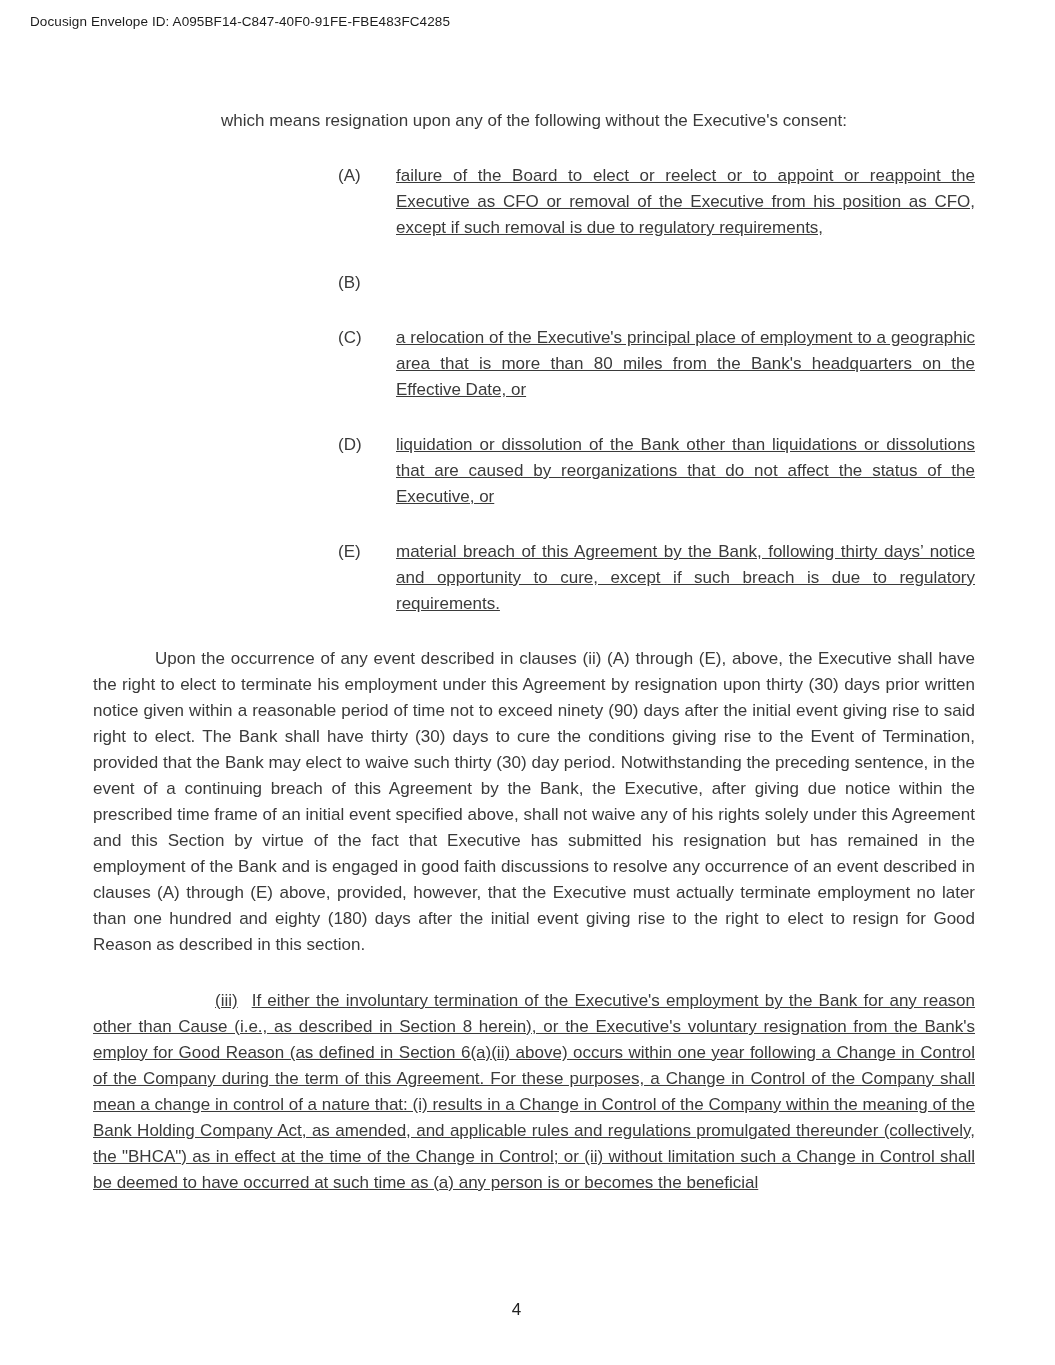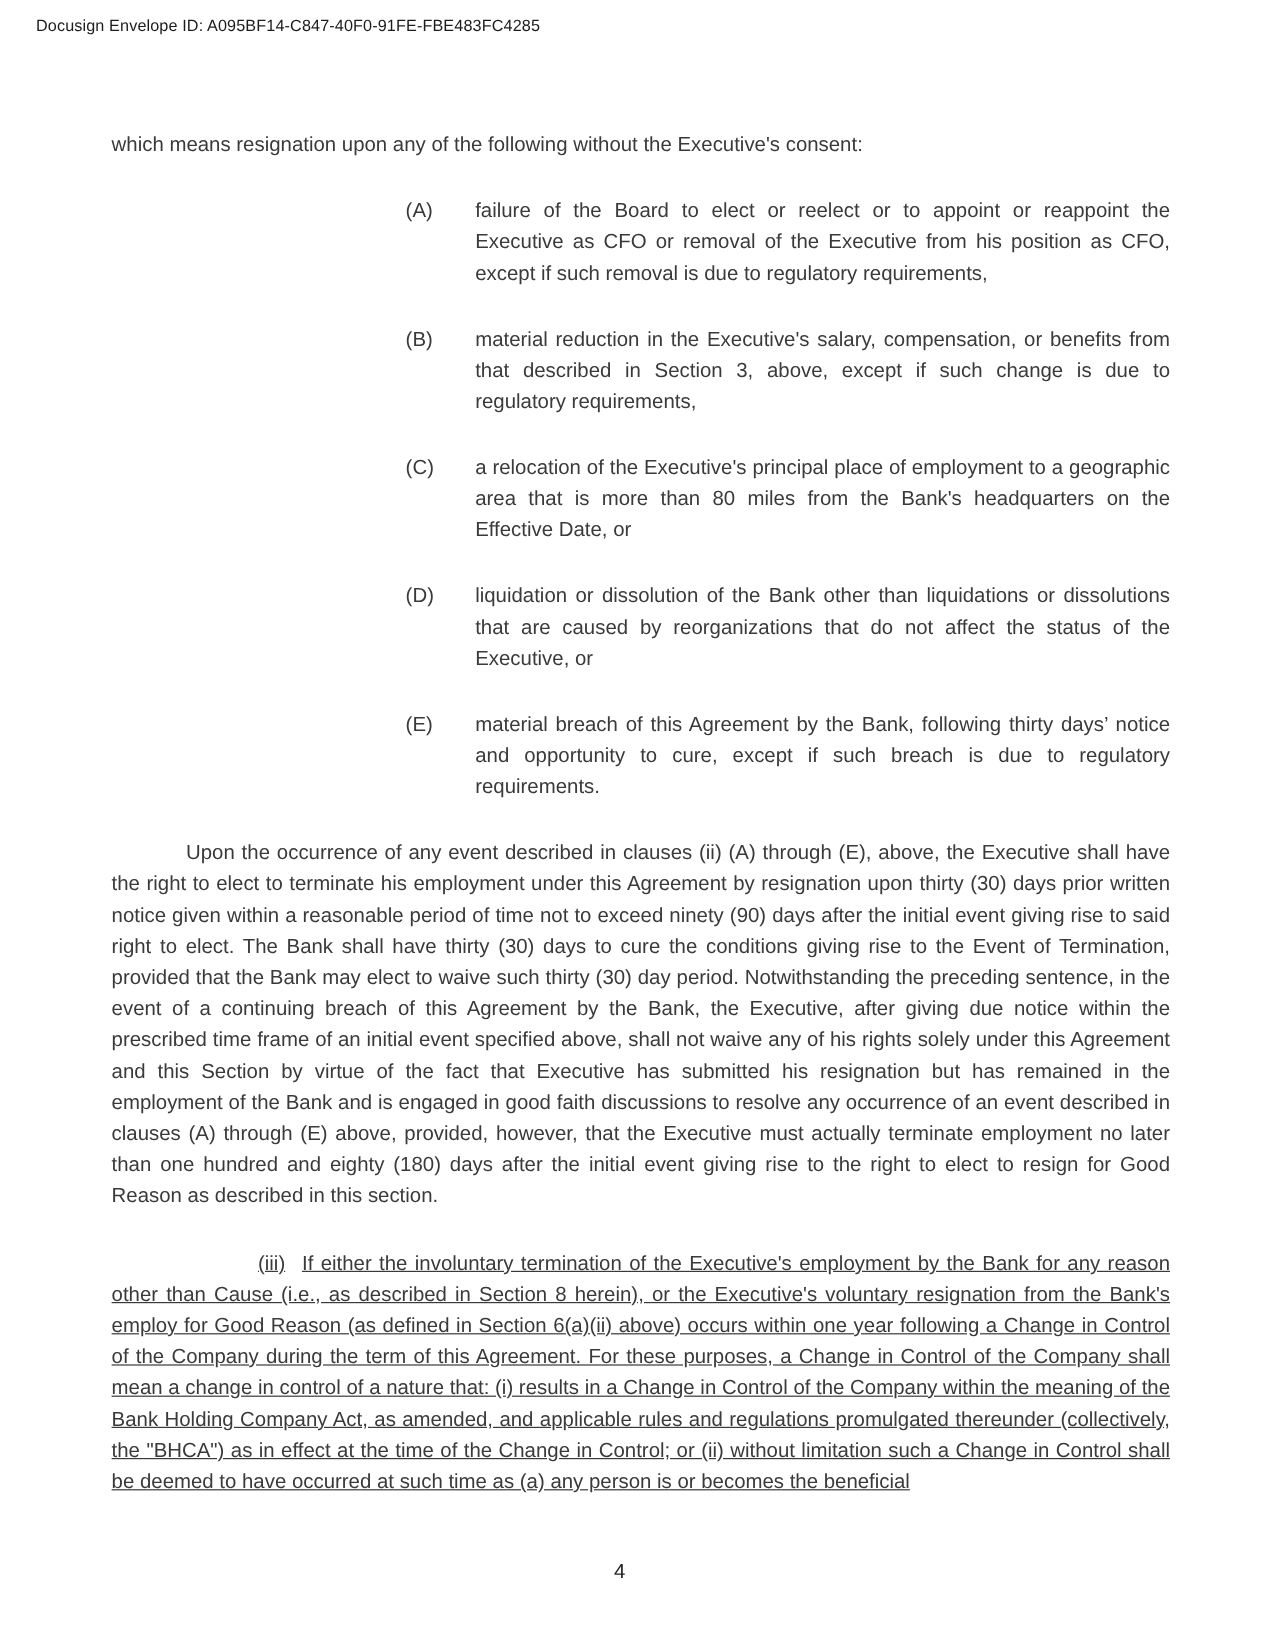--- a/index.html
+++ b/index.html
@@ -30,38 +30,39 @@
     left: 93px;
     top: 108px;
     width: 882px;
     font-size: 17px;
     line-height: 26px;
     color: #3a3a3a;
   }
 
   .intro {
     margin-bottom: 29px;
-    text-align: left;
+    text-align: center;
   }
 
   .clause {
     display: flex;
     margin-bottom: 29px;
   }
 
   .clause-label {
     margin-left: 245px;
     width: 58px;
     flex: 0 0 58px;
   }
 
   .clause-text {
     width: 579px;
     flex: 0 0 579px;
     text-align: justify;
+    text-decoration: underline;
   }
 
   .para-upon {
     margin-top: 4px;
     text-align: justify;
     text-indent: 62px;
     margin-bottom: 30px;
   }
 
   .para-iii {
@@ -95,21 +96,20 @@
 
     <p class="intro">which  means resignation upon any of the following without the Executive's  consent:</p>
 
     <div class="clause">
       <span class="clause-label">(A)</span>
       <span class="clause-text">failure of the Board to elect or reelect or to appoint or reappoint the Executive as CFO or removal  of  the Executive from his position as CFO, except if such removal is due to regulatory requirements,</span>
     </div>
 
     <div class="clause">
       <span class="clause-label">(B)</span>
-      <span class="clause-text">material reduction in the Executive's salary, compensation, or benefits from that described in Section 3, above, except if such change is due to regulatory requirements,</span>
     </div>
 
     <div class="clause">
       <span class="clause-label">(C)</span>
       <span class="clause-text">a relocation of the Executive's principal place of employment to a geographic area that is more than 80 miles from the Bank's headquarters on the Effective Date,  or</span>
     </div>
 
     <div class="clause">
       <span class="clause-label">(D)</span>
       <span class="clause-text">liquidation or dissolution of the Bank other than liquidations or dissolutions that are caused by reorganizations that do not  affect  the status of the Executive, or</span>

